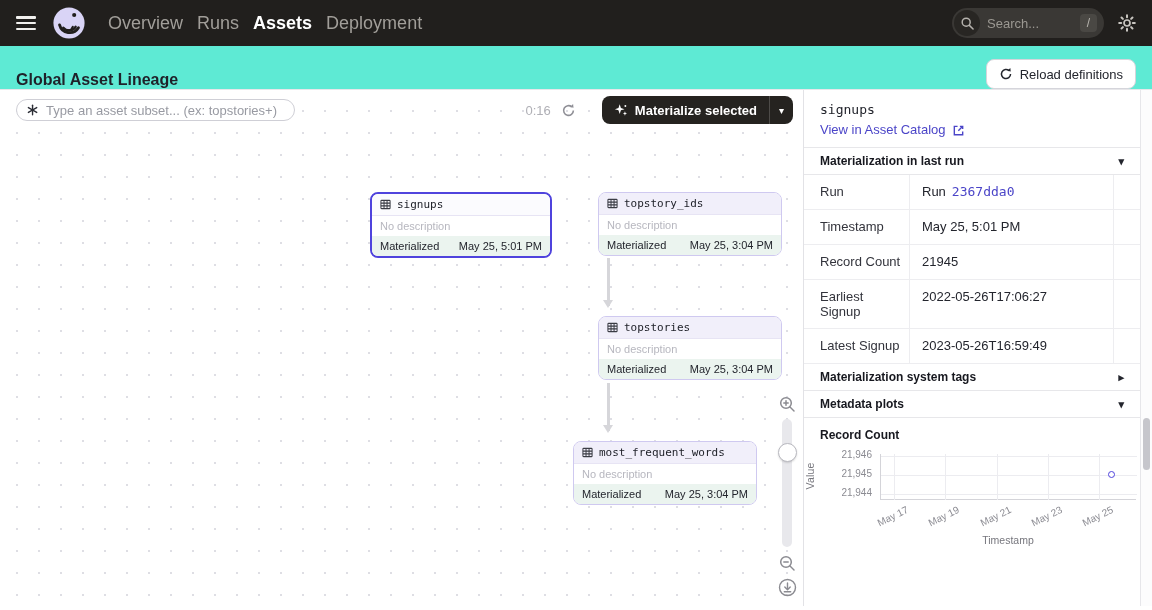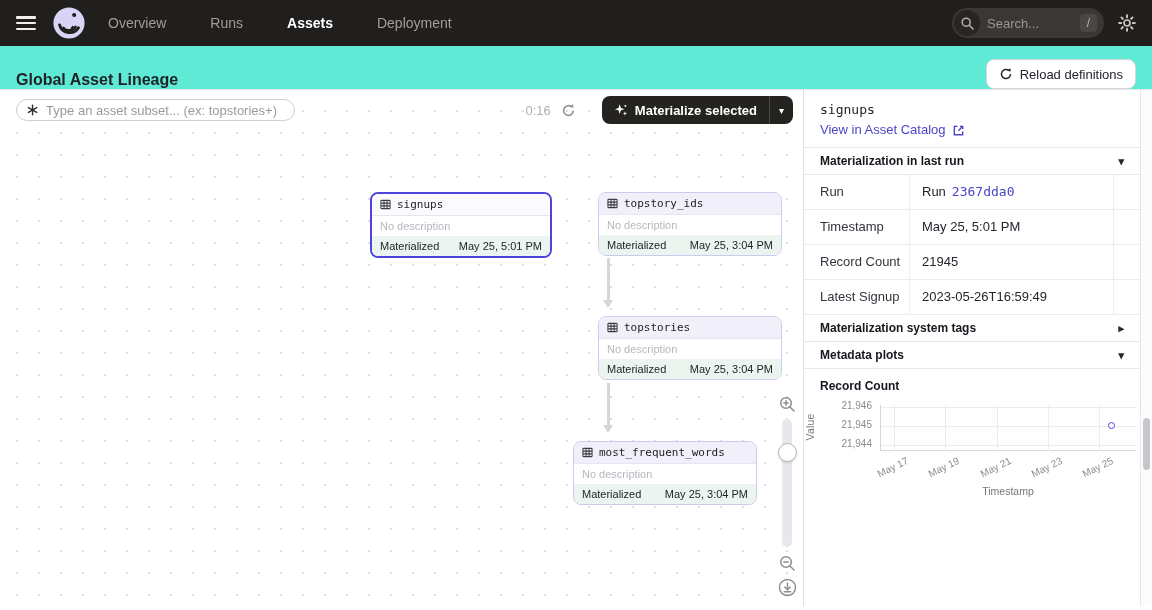--- a/index.html
+++ b/index.html
@@ -4,21 +4,21 @@
 <style>
   * { box-sizing: border-box; margin: 0; padding: 0; }
   html,body { width:1152px; height:610px; overflow:hidden; background:#fff;
     font-family:"Liberation Sans", sans-serif; color:#21232b; }
 
   
   .topnav { height:46px; background:#211f1d; display:flex; align-items:center; padding:0 16px; }
   .hamburger { width:20px; height:14px; display:flex; flex-direction:column; justify-content:space-between; cursor:pointer; margin-right:16px; }
   .hamburger span { display:block; height:2.5px; background:#f1f0ee; border-radius:1px; }
   .logo { width:34px; height:34px; margin-right:22px; }
-  .navlinks { display:flex; gap:44px; font-size:14px;align-items:flex-end; }
+  .navlinks { display:flex; gap:14px; font-size:18px;align-items:flex-end; }
   .navlink { color:#a19e99; cursor:pointer; }
   .navlink.active { color:#ffffff; font-weight:700; }
   .nav-right { margin-left:auto; display:flex; align-items:center; gap:14px; }
   .searchpill { display:flex; align-items:center; background:#3a3835; border-radius:16px; height:30px; width:152px; padding:2px; }
   .search-iconwrap { width:26px; height:26px; border-radius:50%; background:#282623; display:flex; align-items:center; justify-content:center; flex:none; }
   .searchpill input { background:transparent; border:none; outline:none; color:#d8d5d0; font-size:13px; width:80px; margin-left:7px; }
   .searchpill input::placeholder { color:#9b9892; }
   .slash-badge { background:#4a4844; color:#b9b6b0; font-size:12px; border-radius:4px; padding:2px 7px; margin-left:auto; margin-right:5px; }
   .gear { color:#c9c6c1; display:flex; }
 
@@ -331,20 +331,25 @@
       <div class="sp"></div>
     </div>
     <div class="kv">
       <div class="k">Timestamp</div>
       <div class="v">May 25, 5:01 PM</div>
       <div class="sp"></div>
     </div>
     <div class="kv">
       <div class="k">Record Count</div>
       <div class="v">21945</div>
+      <div class="sp"></div>
+    </div>
+    <div class="kv">
+      <div class="k">Earliest Signup</div>
+      <div class="v">2022-05-26T17:06:27</div>
       <div class="sp"></div>
     </div>
     <div class="kv">
       <div class="k">Latest Signup</div>
       <div class="v">2023-05-26T16:59:49</div>
       <div class="sp"></div>
     </div>
 
     <div class="section-row">
       <span>Materialization system tags</span>

